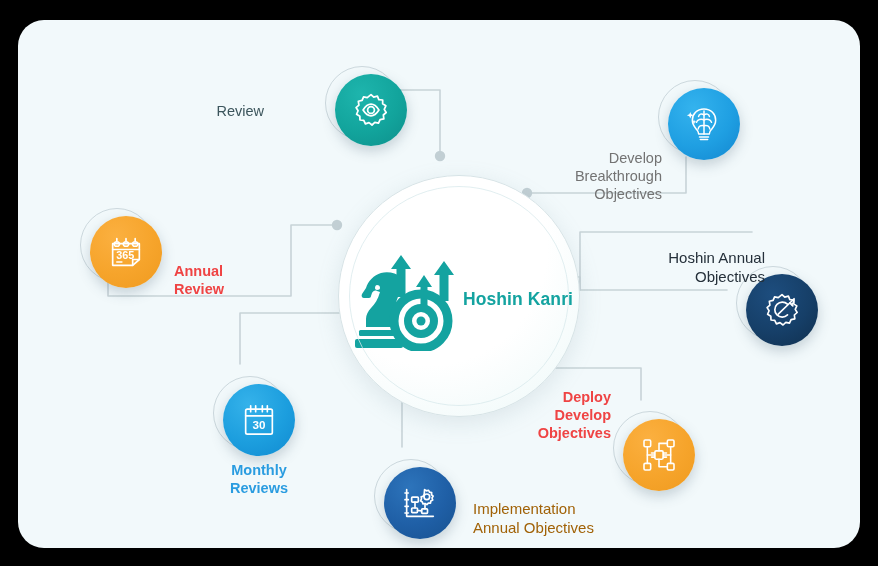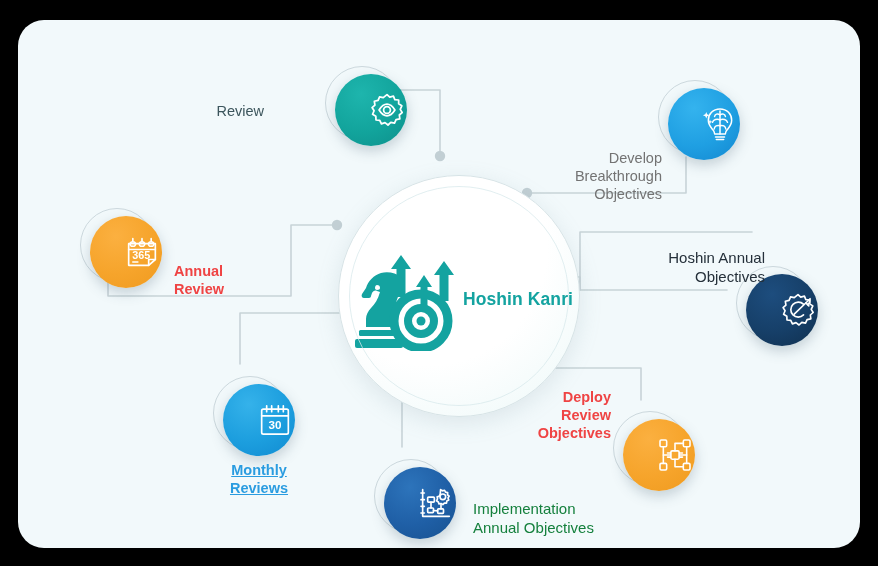--- a/index.html
+++ b/index.html
@@ -103,21 +103,21 @@
   }
   .node .disc {
     position: absolute;
     left: 0;
     top: 0;
     width: 72px;
     height: 72px;
     border-radius: 50%;
     display: flex;
     align-items: center;
-    justify-content: flex-end;
+    justify-content: center;
     box-shadow: 0 5px 13px rgba(60,90,110,0.26);
   }
   .node .disc svg { width: 40px; height: 40px; display:block; }
 
   .disc-teal  { background: radial-gradient(circle at 36% 28%, #1eb5ad 0%, #12a49c 55%, #0e8f8b 100%); }
   .disc-blue  { background: radial-gradient(circle at 36% 28%, #34b3ee 0%, #1f9fe2 55%, #1386cf 100%); }
   .disc-navy  { background: radial-gradient(circle at 36% 28%, #1d4d7e 0%, #163f68 55%, #102f4e 100%); }
   .disc-mblue { background: radial-gradient(circle at 36% 28%, #2d74bb 0%, #1f5fa6 55%, #17518f 100%); }
   .disc-ltblue{ background: radial-gradient(circle at 36% 28%, #35b2ea 0%, #1c9ede 55%, #118ad0 100%); }
   .disc-orange{ background: radial-gradient(circle at 36% 28%, #fbb040 0%, #f6a42b 55%, #ef9a1f 100%); }
@@ -126,21 +126,21 @@
   .label {
     position: absolute;
     font-size: 14.5px;
     line-height: 1.24;
     white-space: pre-line;
   }
   .lbl-slate  { color: #3c555c; }
   .lbl-blue   { color: #737373; font-weight: normal; }
   .lbl-navy   { color: #25303a; }
   .lbl-orange { color: #ef4444; font-weight: bold; }
-  .lbl-dkblue { color: #15803d; }
+  .lbl-dkblue { color: #a16207; }
   .lbl-mblue  { color: #2a9ce0; font-weight: bold; }
   .ta-right { text-align: right; }
   .ta-left  { text-align: left; }
   .ta-center{ text-align: center; }
 </style>
 </head>
 <body>
 
 <div id="stage">
   <div id="card">
@@ -269,21 +269,21 @@
           <path d="M24 19 L24 10 L34 10"></path>
           <path d="M24 29 L24 38 L34 38"></path>
           <path d="M19 21.5 L15 21.5"></path>
           <path d="M19 26.5 L15 26.5"></path>
           <path d="M29 21.5 L33 21.5"></path>
           <path d="M29 26.5 L33 26.5"></path>
         </svg>
       </div>
     </div>
     <div class="label lbl-orange ta-right" style="left:455px; top:369px; width:138px;">Deploy
-Review
+Develop
 Objectives</div>
 
     <div class="node" style="left:366px; top:447px;">
       <div class="ring"></div>
       <div class="disc disc-mblue">
         <svg viewBox="0 0 48 48" xmlns="http://www.w3.org/2000/svg" fill="none" stroke="#ffffff" stroke-width="2" stroke-linecap="round" stroke-linejoin="round">
           <path d="M8 8 L8 40 L40 40"></path>
           <path d="M6 12 L10 12 M6 20 L10 20 M6 28 L10 28 M6 36 L10 36"></path>
           <rect x="14" y="17" width="8" height="6" rx="1"></rect>
           <rect x="14" y="30" width="7" height="5.5" rx="1"></rect>
@@ -305,21 +305,21 @@
       <div class="ring"></div>
       <div class="disc disc-ltblue">
         <svg viewBox="0 0 48 48" xmlns="http://www.w3.org/2000/svg" fill="none" stroke="#ffffff" stroke-width="2" stroke-linecap="round" stroke-linejoin="round">
           <rect x="8" y="11" width="32" height="30" rx="2"></rect>
           <path d="M8 19 L40 19"></path>
           <path d="M14 7 L14 14 M20 7 L20 14 M28 7 L28 14 M34 7 L34 14"></path>
           <text x="24" y="34.5" text-anchor="middle" font-family="Liberation Sans, sans-serif" font-size="14" font-weight="bold" fill="#ffffff" stroke="none">30</text>
         </svg>
       </div>
     </div>
-    <div class="label lbl-mblue ta-center" style="left:180px; top:442px; width:122px;text-decoration:underline;">Monthly
+    <div class="label lbl-mblue ta-center" style="left:180px; top:442px; width:122px;">Monthly
 Reviews</div>
 
     <div class="node" style="left:72px; top:196px;">
       <div class="ring"></div>
       <div class="disc disc-orange">
         <svg viewBox="0 0 48 48" xmlns="http://www.w3.org/2000/svg" fill="none" stroke="#ffffff" stroke-width="2" stroke-linecap="round" stroke-linejoin="round">
           <path d="M8 14 L8 40 L32 40 L40 33 L40 14 Z"></path>
           <path d="M32 40 L32 33 L40 33"></path>
           <path d="M8 21 L40 21"></path>
           <path d="M13 8 L13 12 M13 12 A2.6 2.6 0 1 0 13 17 A2.6 2.6 0 1 0 13 12"></path>

